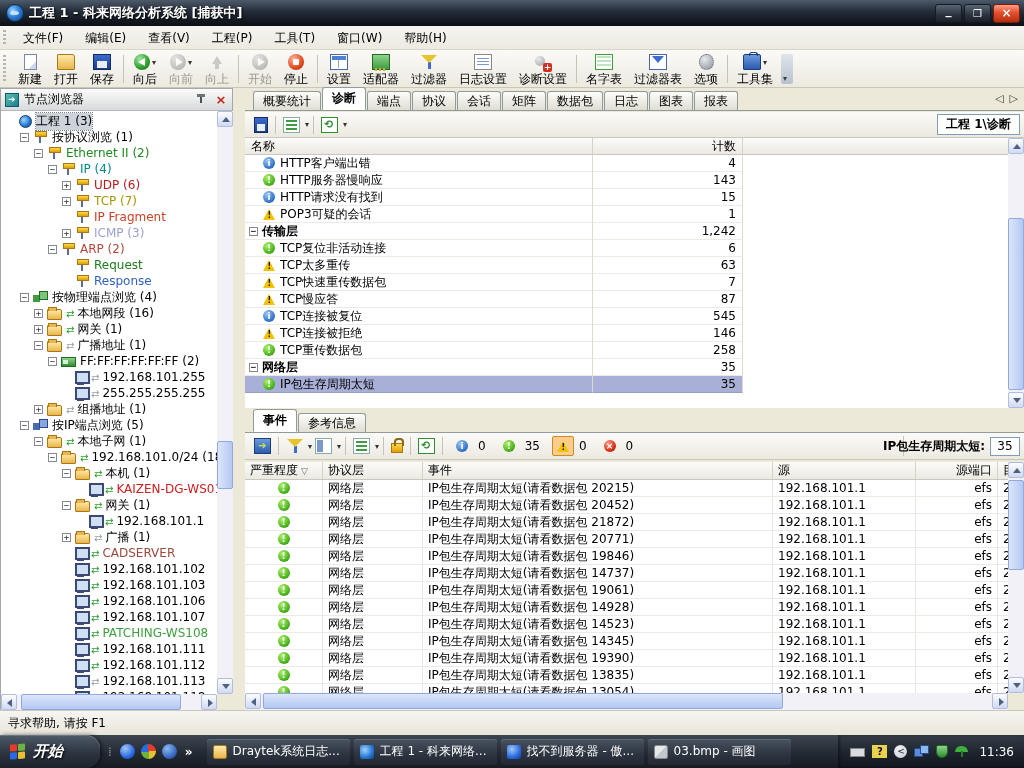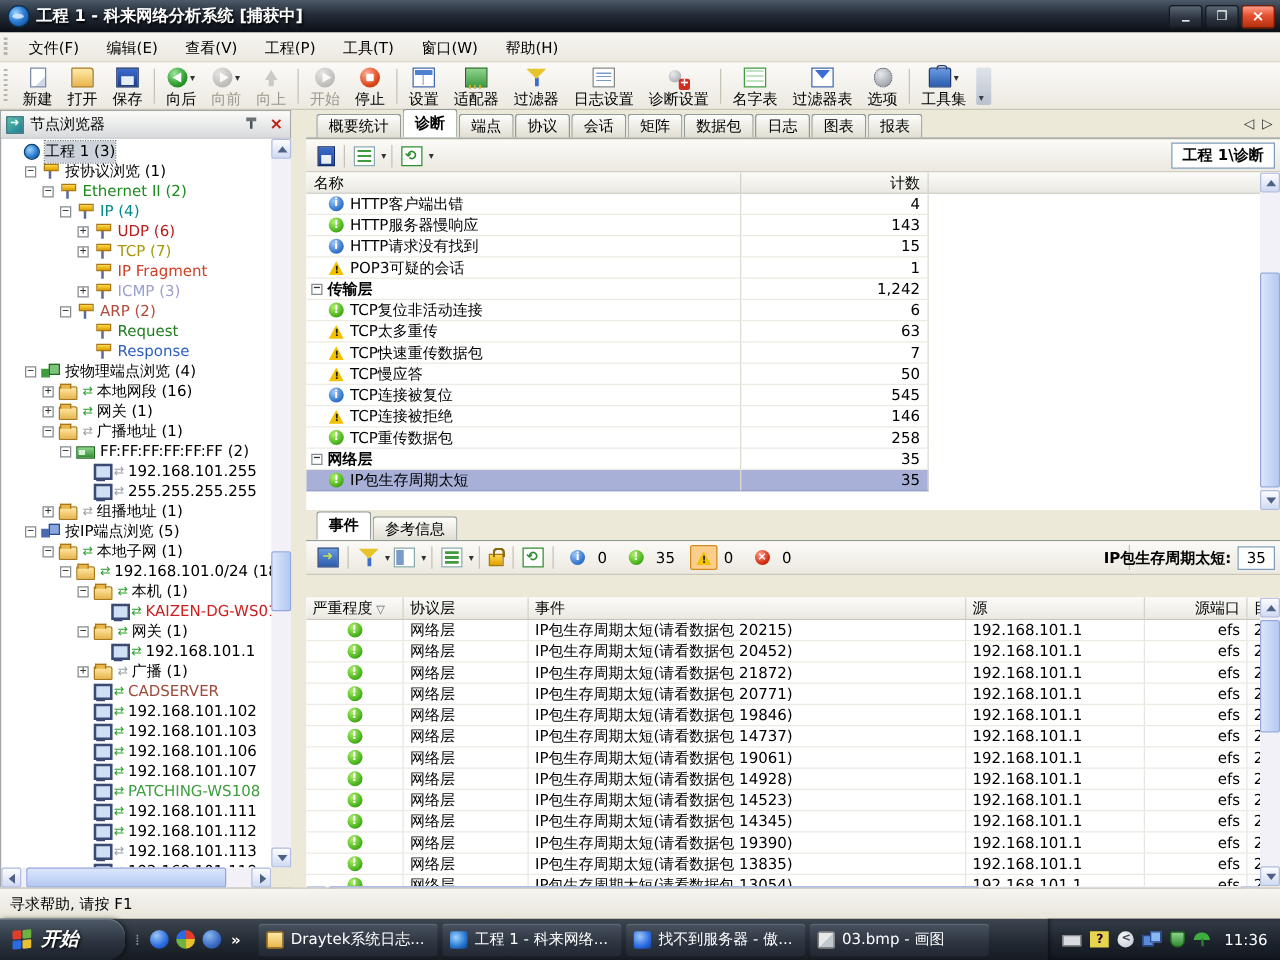--- a/index.html
+++ b/index.html
@@ -207,21 +207,21 @@
   .cnt { display:flex; align-items:center; margin:0 4px; }
   .cnt .num { margin-left:5px; margin-right:4px; }
   .cntbox { display:flex; align-items:center; justify-content:center; width:22px; height:20px; border-radius:2px; }
   .cntbox.pressed { background:#fbce8e; border:1px solid #d08a20; }
   .filterinfo { position:absolute; right:4px; top:3px; display:flex; align-items:center; height:21px; }
   .filterinfo .flabel { font-weight:bold; margin-right:5px; }
   .filterinfo .fval { width:30px; height:19px; background:#fff; border:1px solid #7f9db9; text-align:center; line-height:17px; }
   .btsep-line { position:absolute; right:120px; top:3px; height:20px; width:1px; background:#c5c2b6; }
 
   
-  .events { position:absolute; left:0; top:390px; width:779px; height:250px; background:#fff; overflow:hidden; }
+  .events { position:absolute; left:0; top:374px; width:779px; height:250px; background:#fff; overflow:hidden; }
   .eheader { position:absolute; left:0; top:0; width:763px; height:18px; display:flex;
     background:linear-gradient(180deg,#fbfbf9,#ebe9e1); border-bottom:1px solid #c9c7bd; }
   .eheader .hc { border-right:1px solid #d5d2c8; padding:0 5px; line-height:17px; font-size:12px; overflow:hidden; white-space:nowrap; flex:none; }
   .erows { position:absolute; left:0; top:18px; width:763px; height:213px; overflow:hidden; }
   .erow { height:17px; display:flex; }
   .erow .ec { border-right:1px solid #e8e6de; border-bottom:1px solid #eceae2; height:17px; line-height:16px;
     padding:0 5px; overflow:hidden; white-space:nowrap; flex:none; display:flex; align-items:center; }
   .erow .ec.right { justify-content:flex-end; }
   .erow .ec.center { justify-content:center; }
   .sorticon { font-size:9px; color:#667; margin-left:3px; }
@@ -759,21 +759,21 @@
               <span>TCP快速重传数据包</span>
             </span>
             <span class="c-count">7</span>
           </div>
           <div class="drow">
             <span class="c-name">
               <span class="d-ind"></span>
               <span class="sev sev-warning"></span>
               <span>TCP慢应答</span>
             </span>
-            <span class="c-count">50</span>
+            <span class="c-count">87</span>
           </div>
           <div class="drow">
             <span class="c-name">
               <span class="d-ind"></span>
               <span class="sev sev-info">i</span>
               <span>TCP连接被复位</span>
             </span>
             <span class="c-count">545</span>
           </div>
           <div class="drow">

